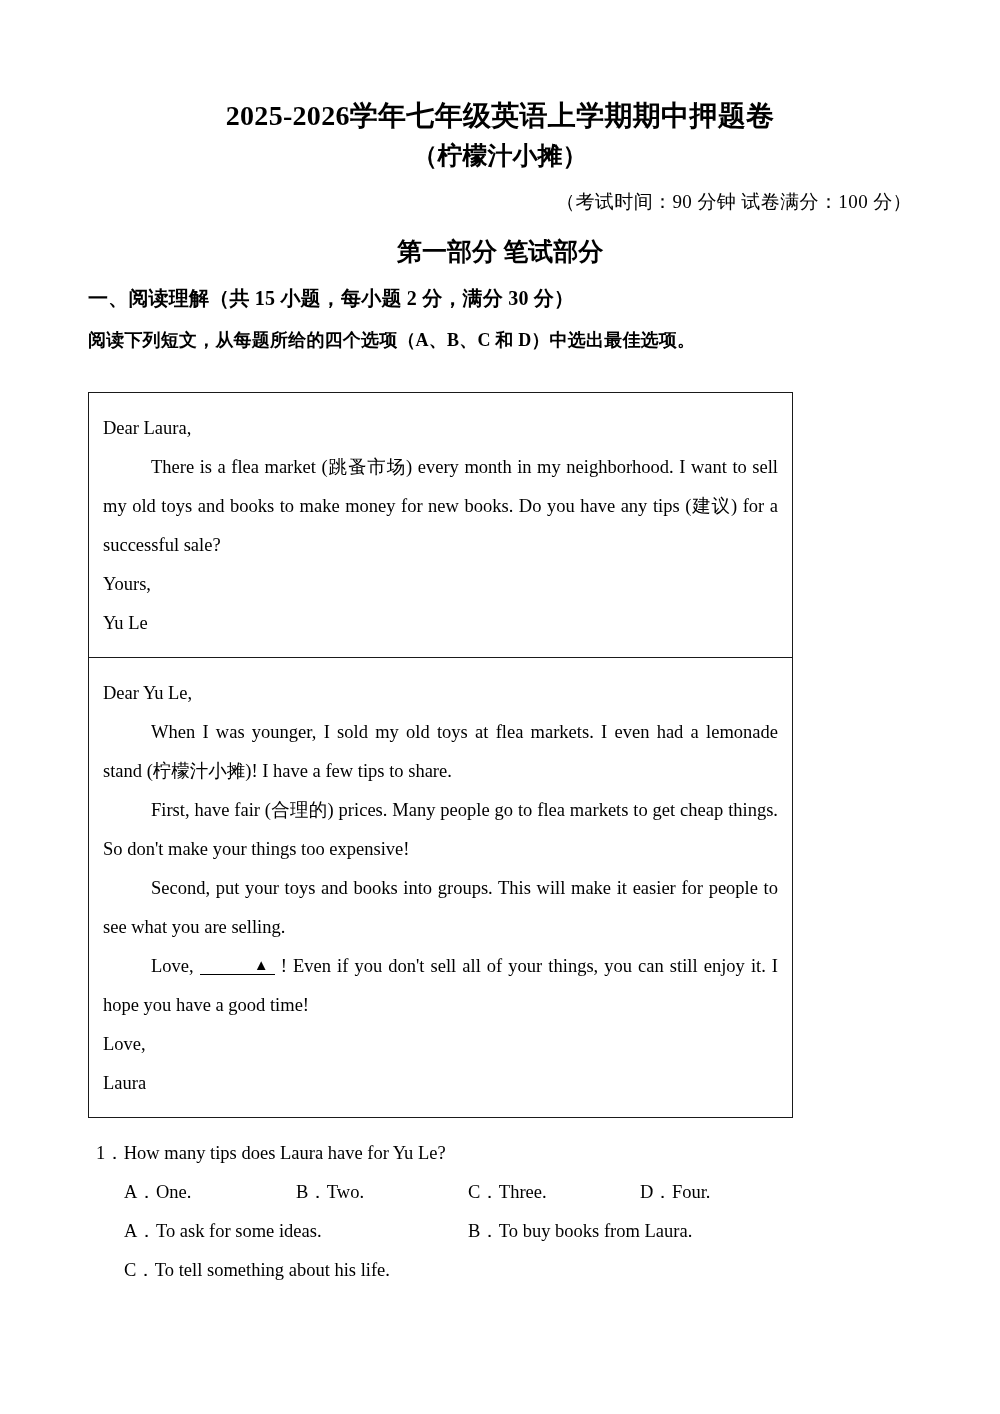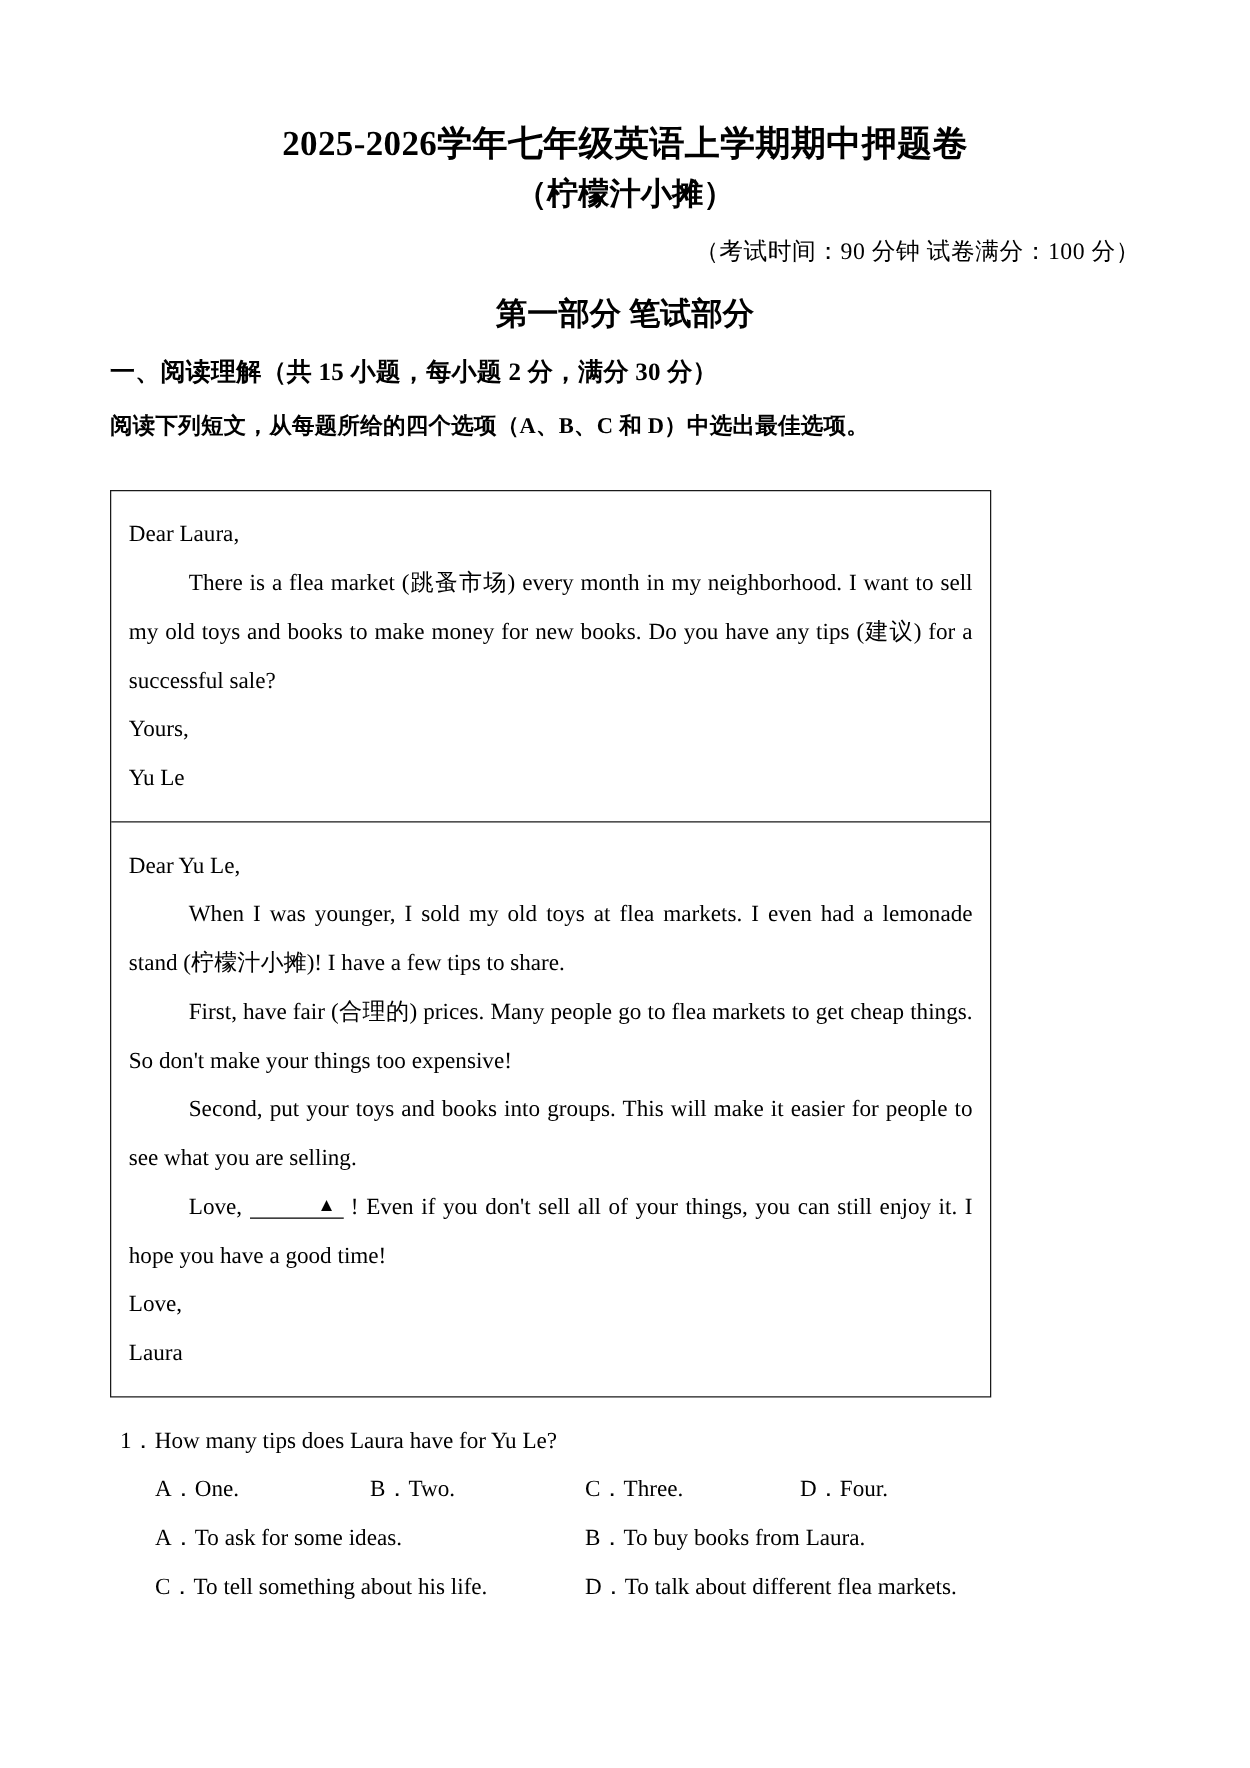--- a/index.html
+++ b/index.html
@@ -197,19 +197,18 @@
       </div>
     </div>
 
     <div class="question">
       <div class="opts opts-2">
         <div class="opt"><span class="opt-label">A．</span><span>To  ask for some ideas.</span></div>
         <div class="opt"><span class="opt-label">B．</span><span>To buy books from Laura.</span></div>
       </div>
       <div class="opts opts-2">
         <div class="opt"><span class="opt-label">C．</span><span>To  tell something about his life.</span></div>
-        <div class="opt"><span class="opt-label">D．</span><span>To talk about different flea markets.</span></div>
       </div>
     </div>
 
   </div>
 
 </div>
 
 </body></html>

